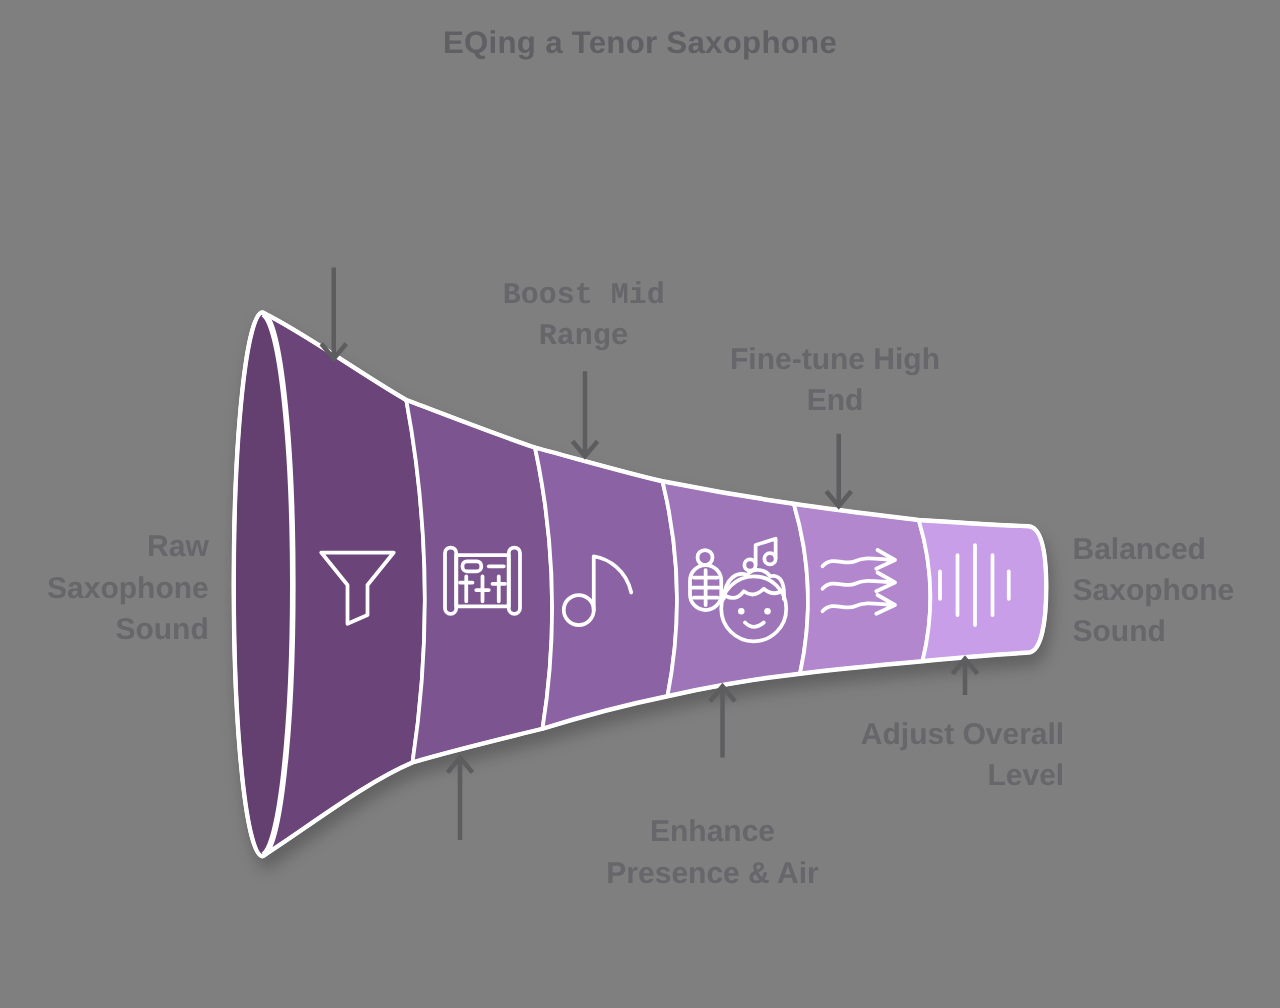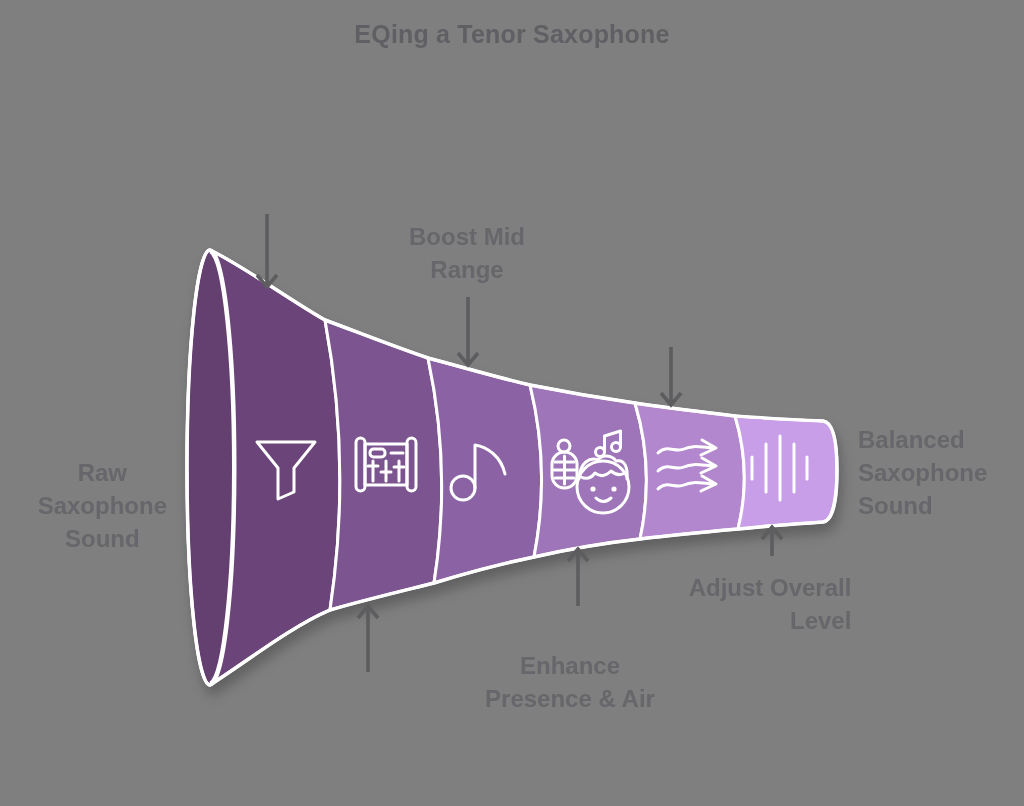--- a/index.html
+++ b/index.html
@@ -10,21 +10,21 @@
   }
   .stage svg.scene{position:absolute;left:0;top:0;}
   .title{
     position:absolute;left:0;top:20px;width:100%;text-align:center;
     font-size:25px;font-weight:700;color:#606064;letter-spacing:.2px;
   }
   .lbl{
     position:absolute;font-size:24px;font-weight:700;line-height:33px;
     color:#67676b;white-space:pre-line;text-align:center;transform:translateX(-50%);
   }
-  .lbl.anchor-right{transform:none;margin-top:35px;}
+  .lbl.anchor-right{transform:none;text-align:right;}
   .lbl.anchor-left{transform:none;text-align:left;}
   .seg{stroke:#fff;stroke-width:3;stroke-linejoin:round;}
   .outline{fill:none;stroke:#fff;stroke-width:3.5;stroke-linejoin:round;}
   .rim{fill:none;stroke:#fff;stroke-width:2.6;}
   .arrow{fill:none;stroke:#5d5d60;stroke-width:3.6;stroke-linecap:butt;stroke-linejoin:miter;}
   .icon{fill:none;stroke:#fff;stroke-width:3;stroke-linecap:round;stroke-linejoin:round;}
   .icon .fill{fill:#fff;stroke:none;}
 </style>
 </head>
 <body>
@@ -119,22 +119,24 @@
     </g>
 
     <path class="arrow" d="M267,214 L267,286 M257,275 L267,287 L277,275"></path>
     <path class="arrow" d="M468,297 L468,364 M458,353 L468,365 L478,353"></path>
     <path class="arrow" d="M671,347 L671,404 M661,393 L671,405 L681,393"></path>
     <path class="arrow" d="M368,672 L368,607 M358,618 L368,606 L378,618"></path>
     <path class="arrow" d="M578,606 L578,550 M568,561 L578,549 L588,561"></path>
     <path class="arrow" d="M772,556 L772,528 M762,539 L772,527 L782,539"></path>
   </svg>
 
-  <div class="lbl" style="left:467px;top:220px;">Boost Mid
+  <div class="lbl" style="left:467px;top:220px;font-family:Liberation Mono, monospace;">Boost Mid
 Range</div>
+  <div class="lbl" style="left:668px;top:271px;">Fine-tune High
+End</div>
   <div class="lbl" style="left:570px;top:621px;margin-top:28px;">Enhance
 Presence &amp; Air</div>
   <div class="lbl" style="left:770px;top:571px;text-align:right;">Adjust Overall
 Level</div>
 
   <div class="lbl anchor-right" style="right:857px;top:421px;">Raw
 Saxophone
 Sound</div>
   <div class="lbl anchor-left" style="left:858px;top:423px;">Balanced
 Saxophone

